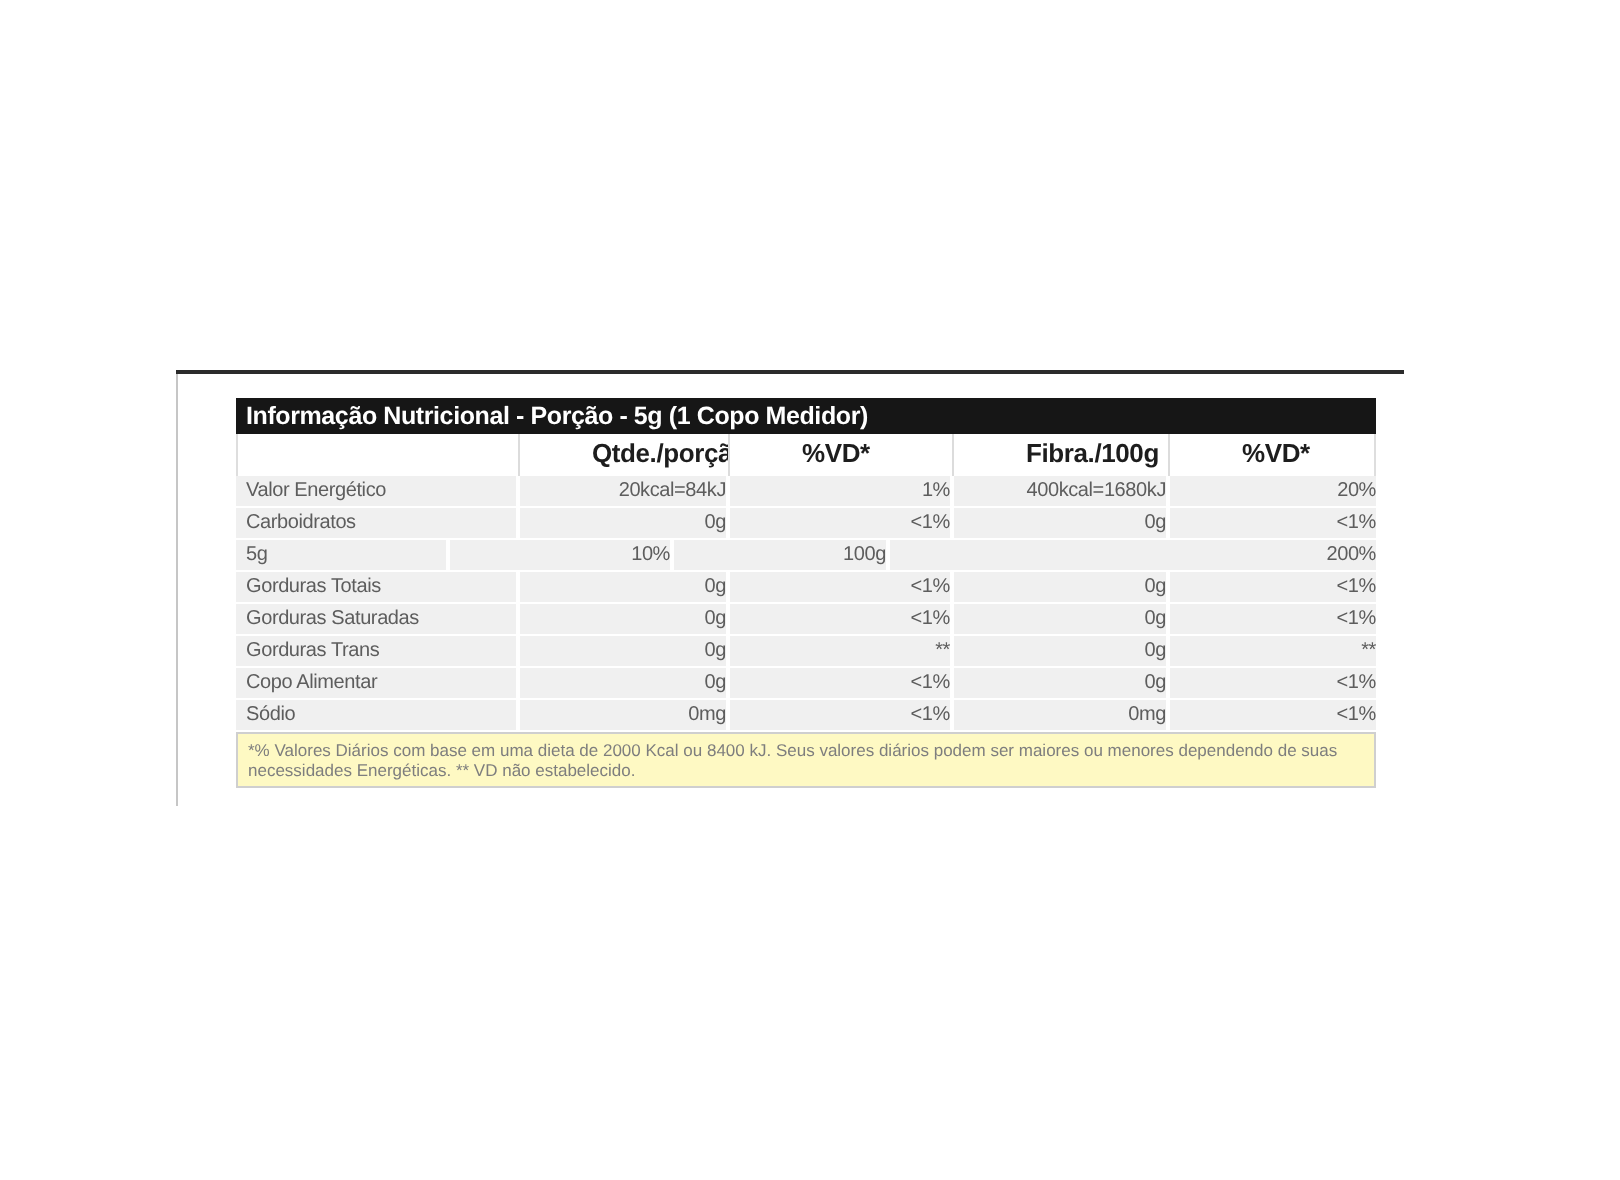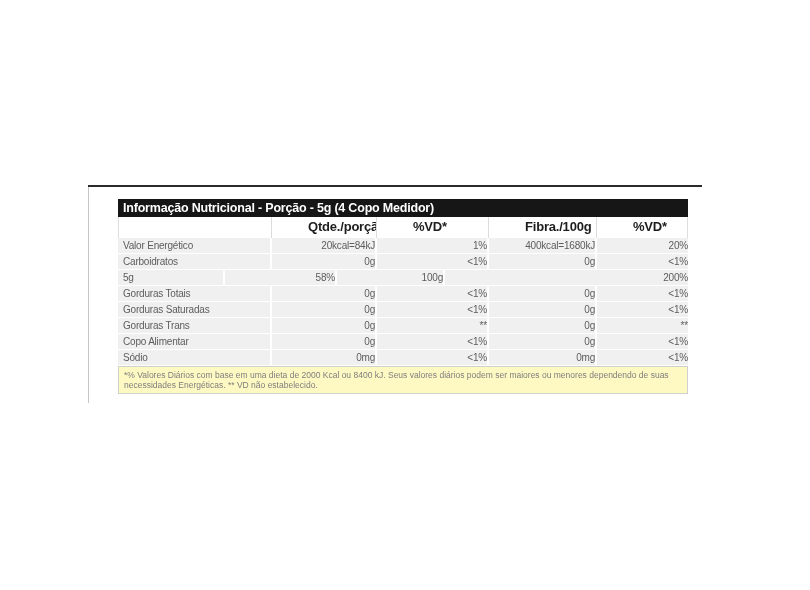--- a/index.html
+++ b/index.html
@@ -82,21 +82,21 @@
     background: #f0f0f0;
     font-size: 10px;
     color: #5d5d5d;
     line-height: 15px;
     padding-left: 5px;
     white-space: nowrap;
     overflow: hidden;
   }
   .tcell:not(:first-child) { border-left: 2px solid #ffffff; text-align: right; }
 
-  .c0 { width: 152px; }
+  .c0 { width: 140px; }
   .c1 { width: 105px; }
   .c2 { width: 112px; }
   .c3 { width: 108px; }
   .c4 { width: 105px; flex: 1 1 auto; }
 
   .footnote-box {
     box-sizing: border-box;
     width: 570px;
     height: 28px;
     border: 1px solid #cfcfcf;
@@ -113,21 +113,21 @@
 <body>
 
 <div class="page">
 
   <div class="crop-top-line"></div>
   <div class="crop-left-line"></div>
 
   <div class="ntable">
 
     <div class="title-bar">
-      <span>Informação Nutricional - Porção - 5g (4 Copo Medidor)</span>
+      <span>Informação Nutricional - Porção - 5g (1 Copo Medidor)</span>
     </div>
 
     <div class="header-row" id="header-row">
         <div class="hcell c0"></div>
         <div class="hcell c1">Qtde./porção</div>
         <div class="hcell c2">%VD*</div>
         <div class="hcell c3">Fibra./100g</div>
         <div class="hcell c4">%VD*</div>
       </div>
 
@@ -141,21 +141,21 @@
         </div>
         <div class="trow">
           <div class="tcell c0">Carboidratos</div>
           <div class="tcell c1">0g</div>
           <div class="tcell c2">&lt;1%</div>
           <div class="tcell c3">0g</div>
           <div class="tcell c4">&lt;1%</div>
         </div>
         <div class="trow">
           <div class="tcell c1">5g</div>
-          <div class="tcell c2">58%</div>
+          <div class="tcell c2">10%</div>
           <div class="tcell c3">100g</div>
           <div class="tcell c4">200%</div>
         </div>
         <div class="trow">
           <div class="tcell c0">Gorduras Totais</div>
           <div class="tcell c1">0g</div>
           <div class="tcell c2">&lt;1%</div>
           <div class="tcell c3">0g</div>
           <div class="tcell c4">&lt;1%</div>
         </div>

